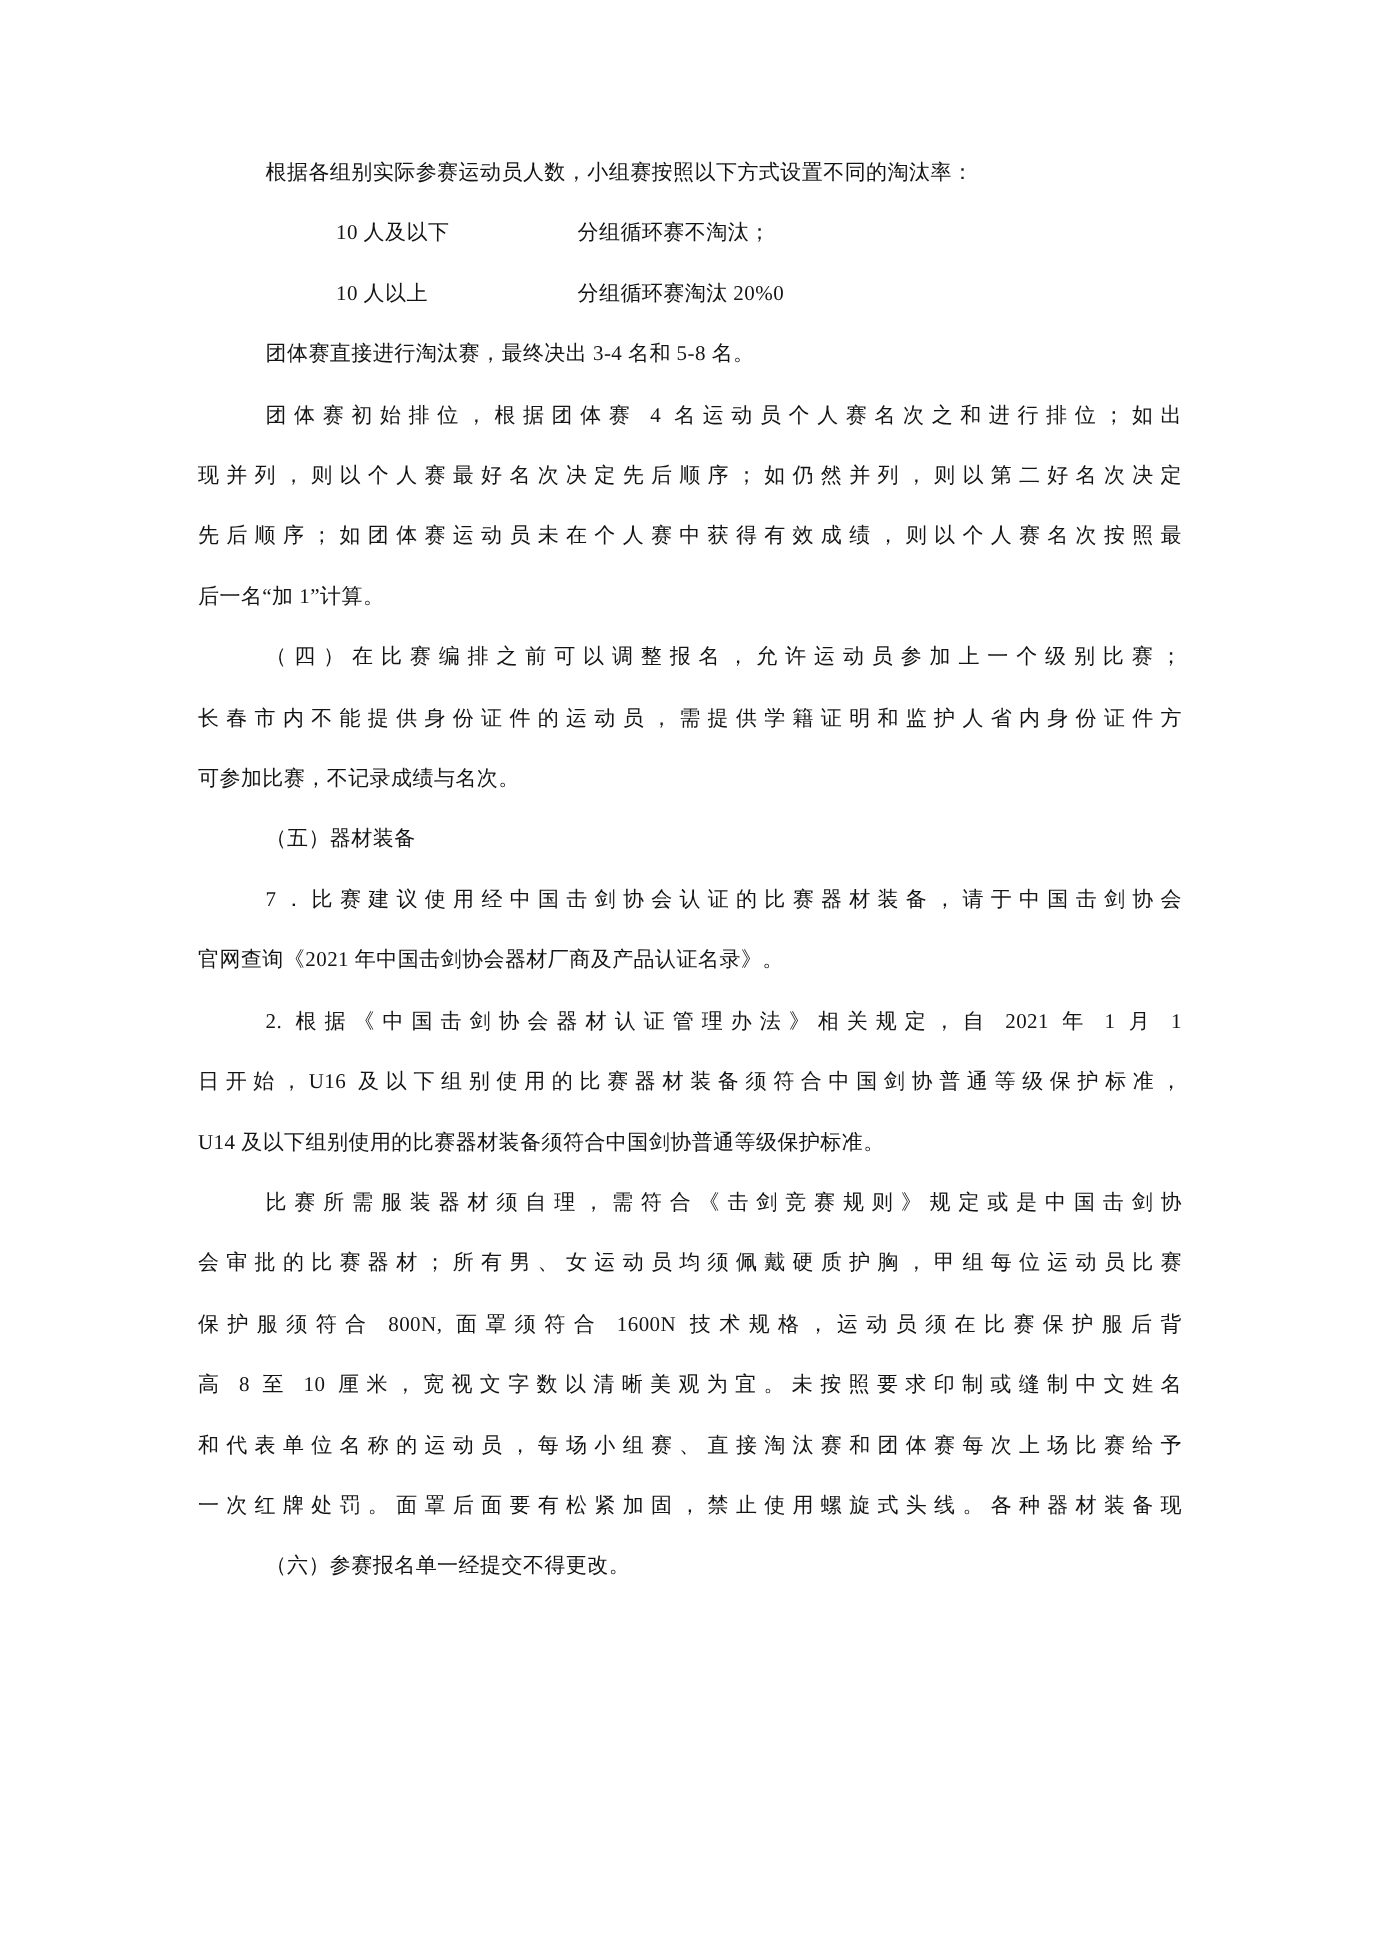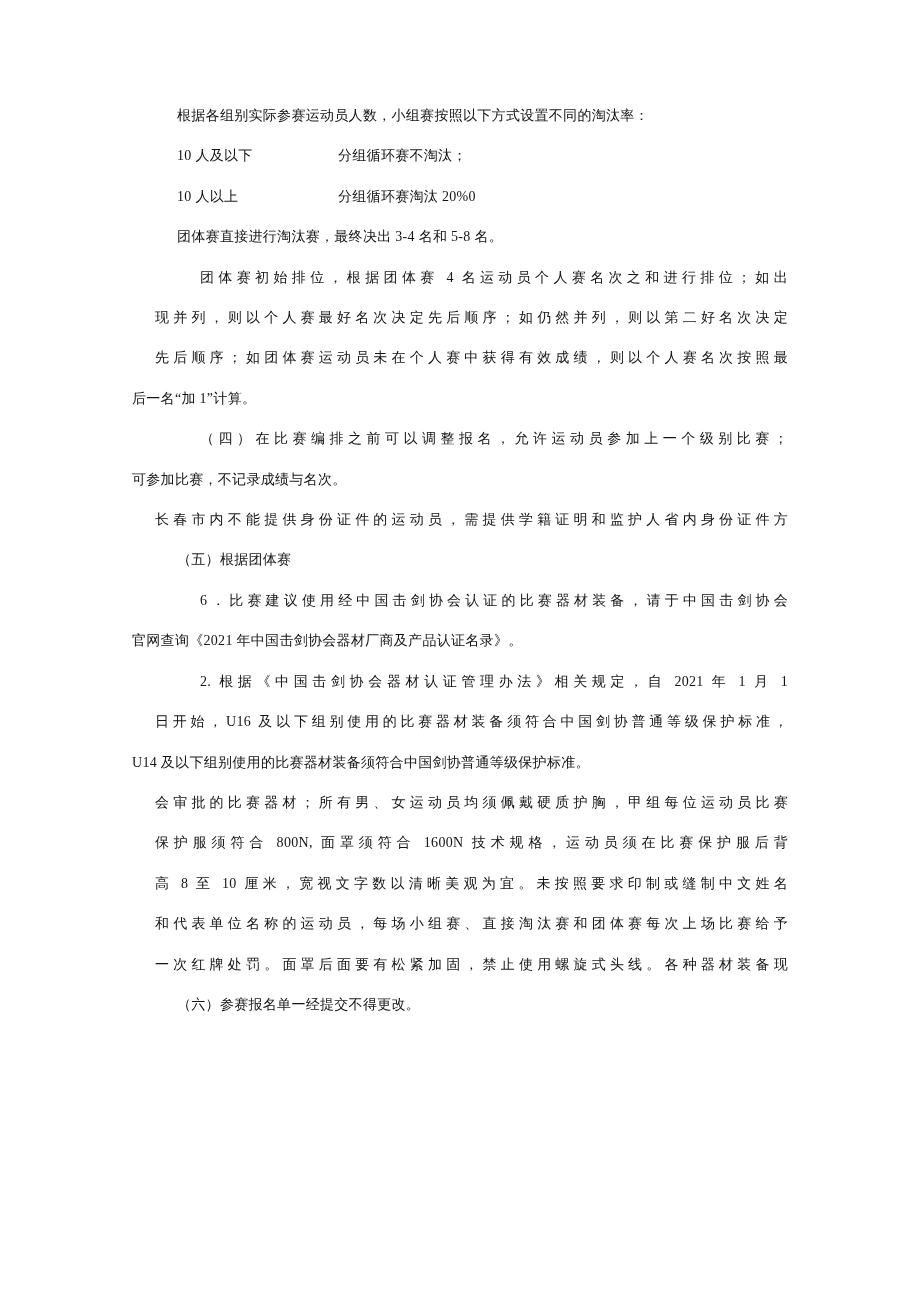--- a/index.html
+++ b/index.html
@@ -16,44 +16,45 @@
     position: absolute;
     left: 132px;
     top: 96px;
     width: 656px;
     font-size: 14px;
     line-height: 40.4px;
     letter-spacing: 0.3px;
   }
   .line { min-height: 40.4px; white-space: normal; }
   .indent { text-indent: 45px; }
-  .justify { text-align: justify; text-align-last: justify; margin-left: 23px; }
+  .justify { text-align: justify; text-align-last: justify; }
   .twocol { padding-left: 45px; }
-  .c1 { display: inline-block; width: 161px; }
+  .c1 { display: inline-block; width: 161px; margin-left: 47px; }
 </style>
 </head>
 <body>
 
 <main class="doc">
   <div class="line indent">根据各组别实际参赛运动员人数，小组赛按照以下方式设置不同的淘汰率：</div>
   <div class="line twocol"><span class="c1">10 人及以下</span><span>分组循环赛不淘汰；</span></div>
   <div class="line twocol"><span class="c1">10 人以上</span><span>分组循环赛淘汰 20%0</span></div>
   <div class="line indent">团体赛直接进行淘汰赛，最终决出 3-4 名和 5-8 名。</div>
   <div class="line indent justify">团体赛初始排位，根据团体赛 4 名运动员个人赛名次之和进行排位；如出</div>
   <div class="line justify">现并列，则以个人赛最好名次决定先后顺序；如仍然并列，则以第二好名次决定</div>
   <div class="line justify">先后顺序；如团体赛运动员未在个人赛中获得有效成绩，则以个人赛名次按照最</div>
   <div class="line">后一名“加 1”计算。</div>
   <div class="line indent justify">（四）在比赛编排之前可以调整报名，允许运动员参加上一个级别比赛；</div>
+  <div class="line justify">长春市内不能提供身份证件的运动员，需提供学籍证明和监护人省内身份证件方</div>
   <div class="line">可参加比赛，不记录成绩与名次。</div>
-  <div class="line justify">长春市内不能提供身份证件的运动员，需提供学籍证明和监护人省内身份证件方</div>
-  <div class="line indent">（五）根据团体赛</div>
-  <div class="line indent justify">6．比赛建议使用经中国击剑协会认证的比赛器材装备，请于中国击剑协会</div>
+  <div class="line indent">（五）器材装备</div>
+  <div class="line indent justify">7．比赛建议使用经中国击剑协会认证的比赛器材装备，请于中国击剑协会</div>
   <div class="line">官网查询《2021 年中国击剑协会器材厂商及产品认证名录》。</div>
   <div class="line indent justify">2. 根据《中国击剑协会器材认证管理办法》相关规定，自 2021 年 1 月 1</div>
   <div class="line justify">日开始，U16 及以下组别使用的比赛器材装备须符合中国剑协普通等级保护标准，</div>
   <div class="line">U14 及以下组别使用的比赛器材装备须符合中国剑协普通等级保护标准。</div>
+  <div class="line indent justify">比赛所需服装器材须自理，需符合《击剑竞赛规则》规定或是中国击剑协</div>
   <div class="line justify">会审批的比赛器材；所有男、女运动员均须佩戴硬质护胸，甲组每位运动员比赛</div>
   <div class="line justify">保护服须符合 800N, 面罩须符合 1600N 技术规格，运动员须在比赛保护服后背</div>
   <div class="line justify">高 8 至 10 厘米，宽视文字数以清晰美观为宜。未按照要求印制或缝制中文姓名</div>
   <div class="line justify">和代表单位名称的运动员，每场小组赛、直接淘汰赛和团体赛每次上场比赛给予</div>
   <div class="line justify">一次红牌处罚。面罩后面要有松紧加固，禁止使用螺旋式头线。各种器材装备现</div>
   <div class="line indent">（六）参赛报名单一经提交不得更改。</div>
 </main>
 
 </body></html>

